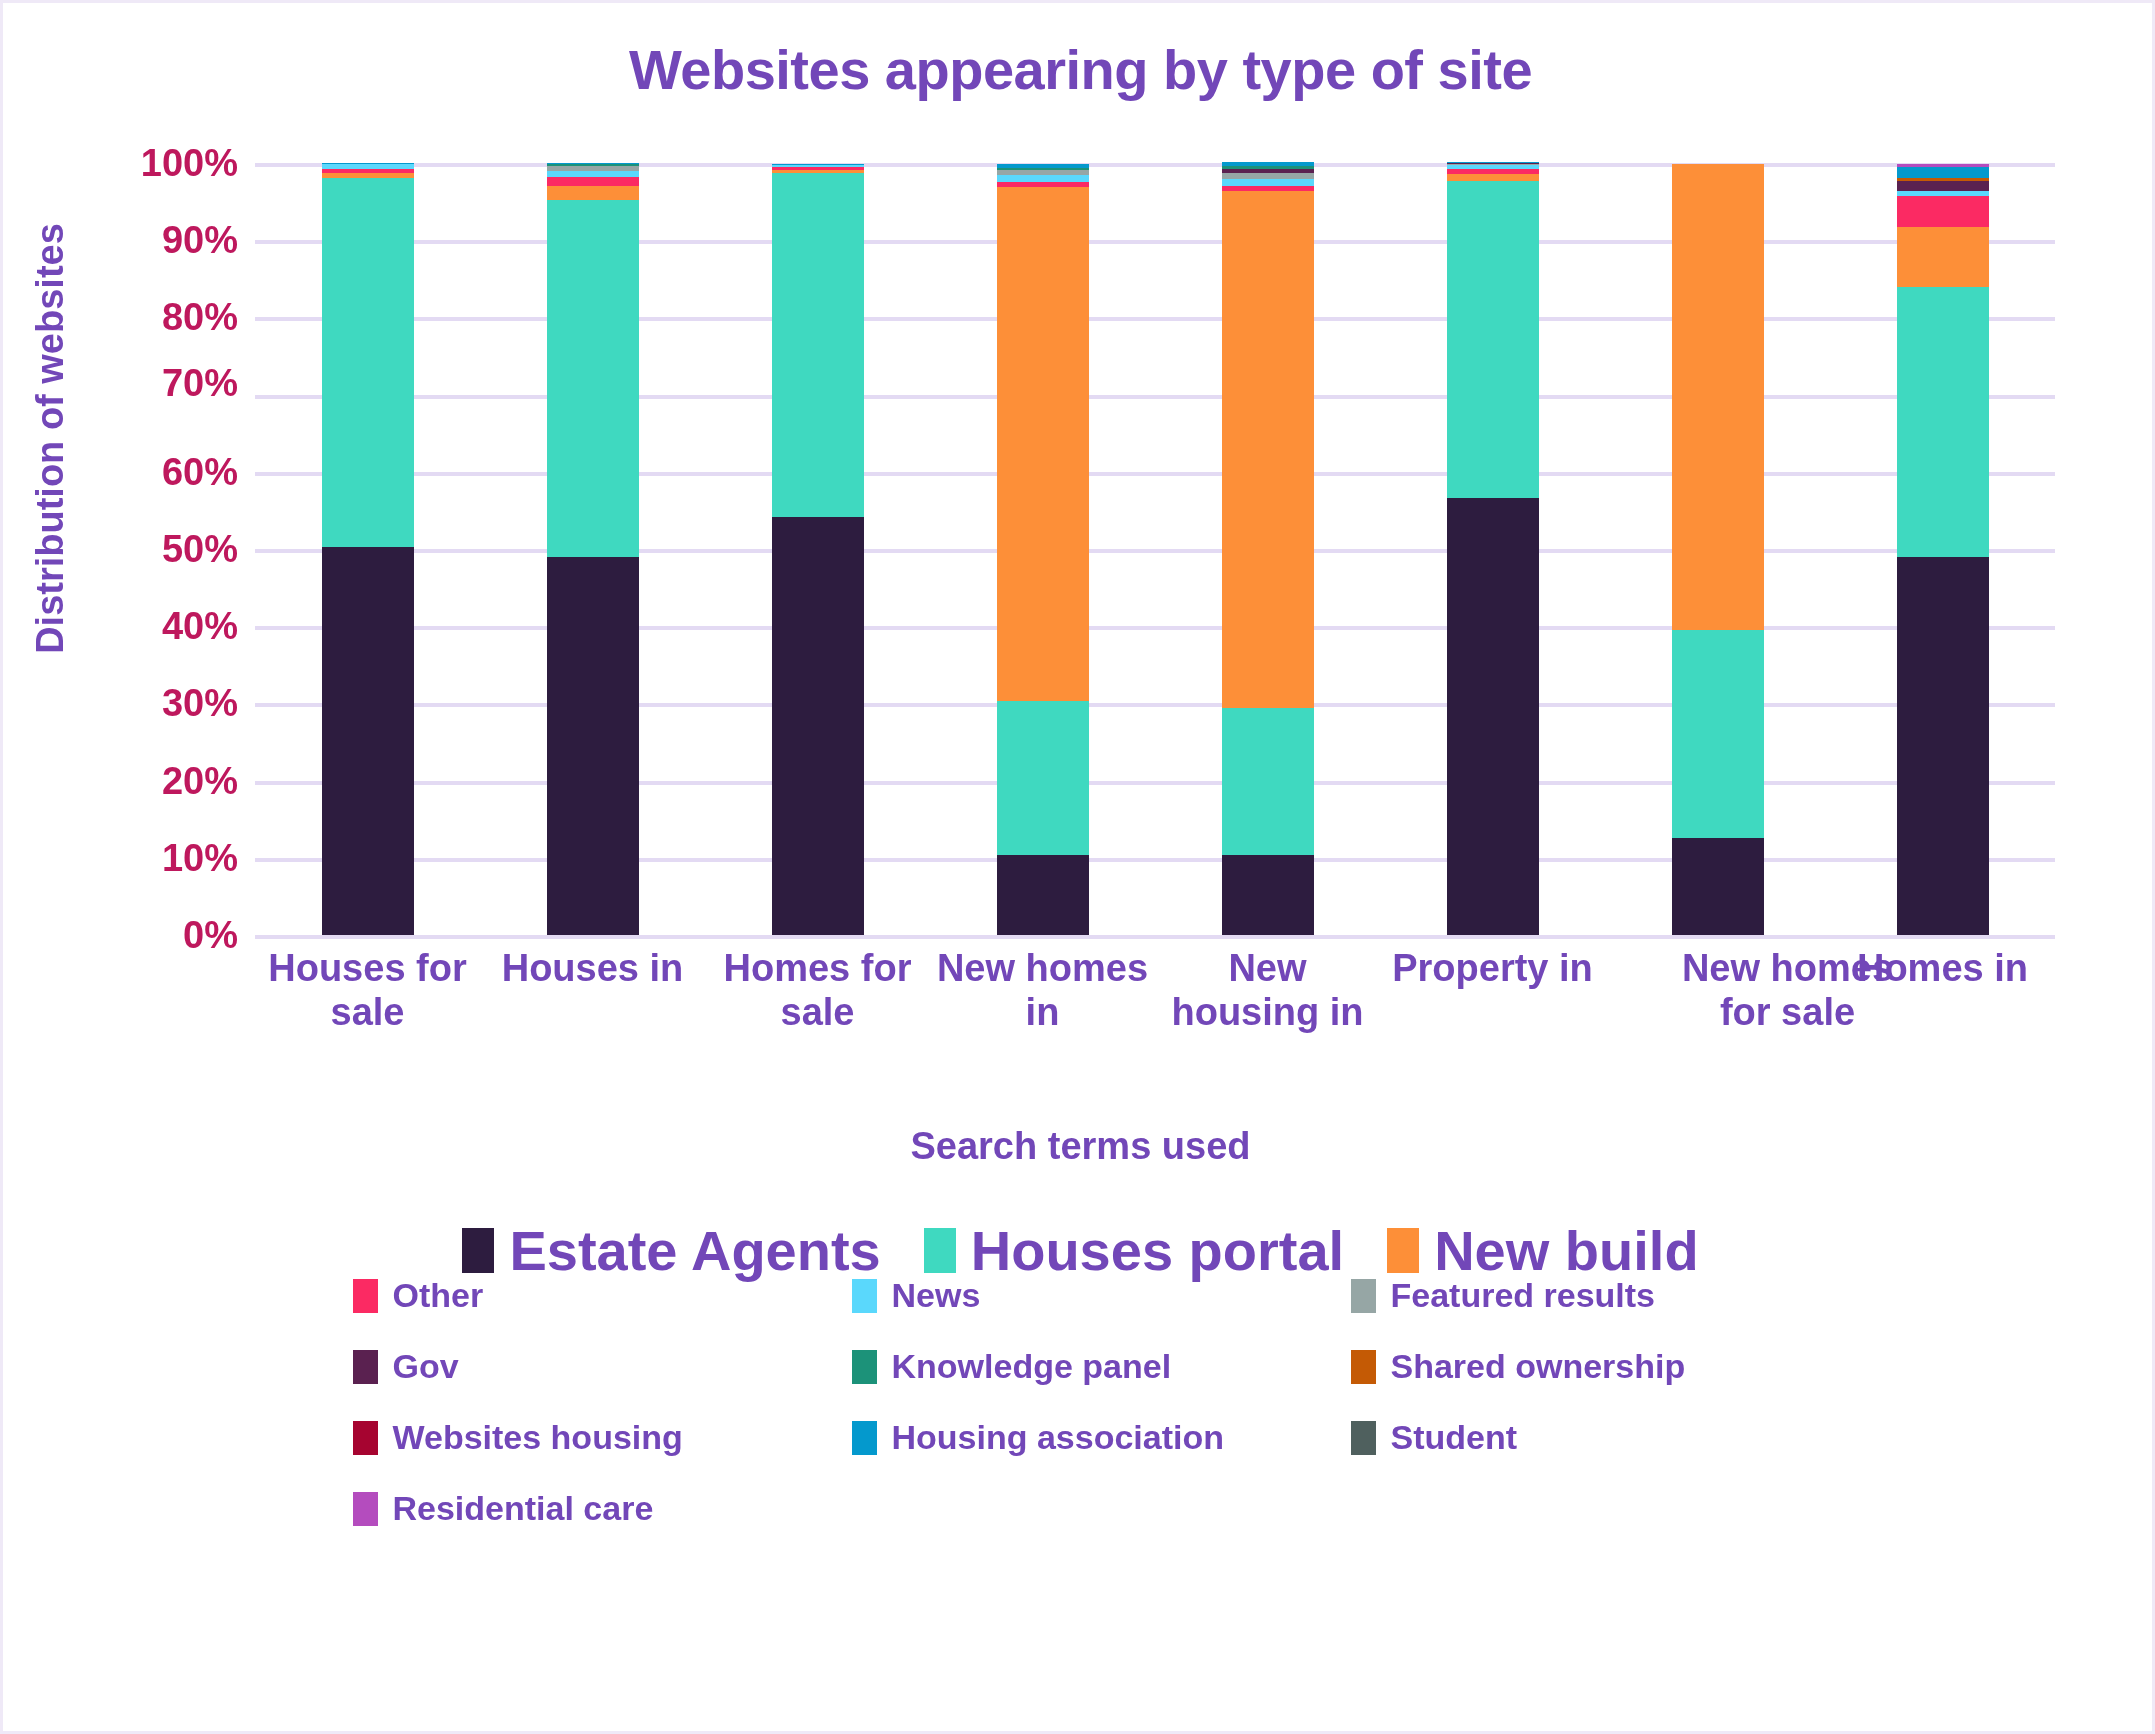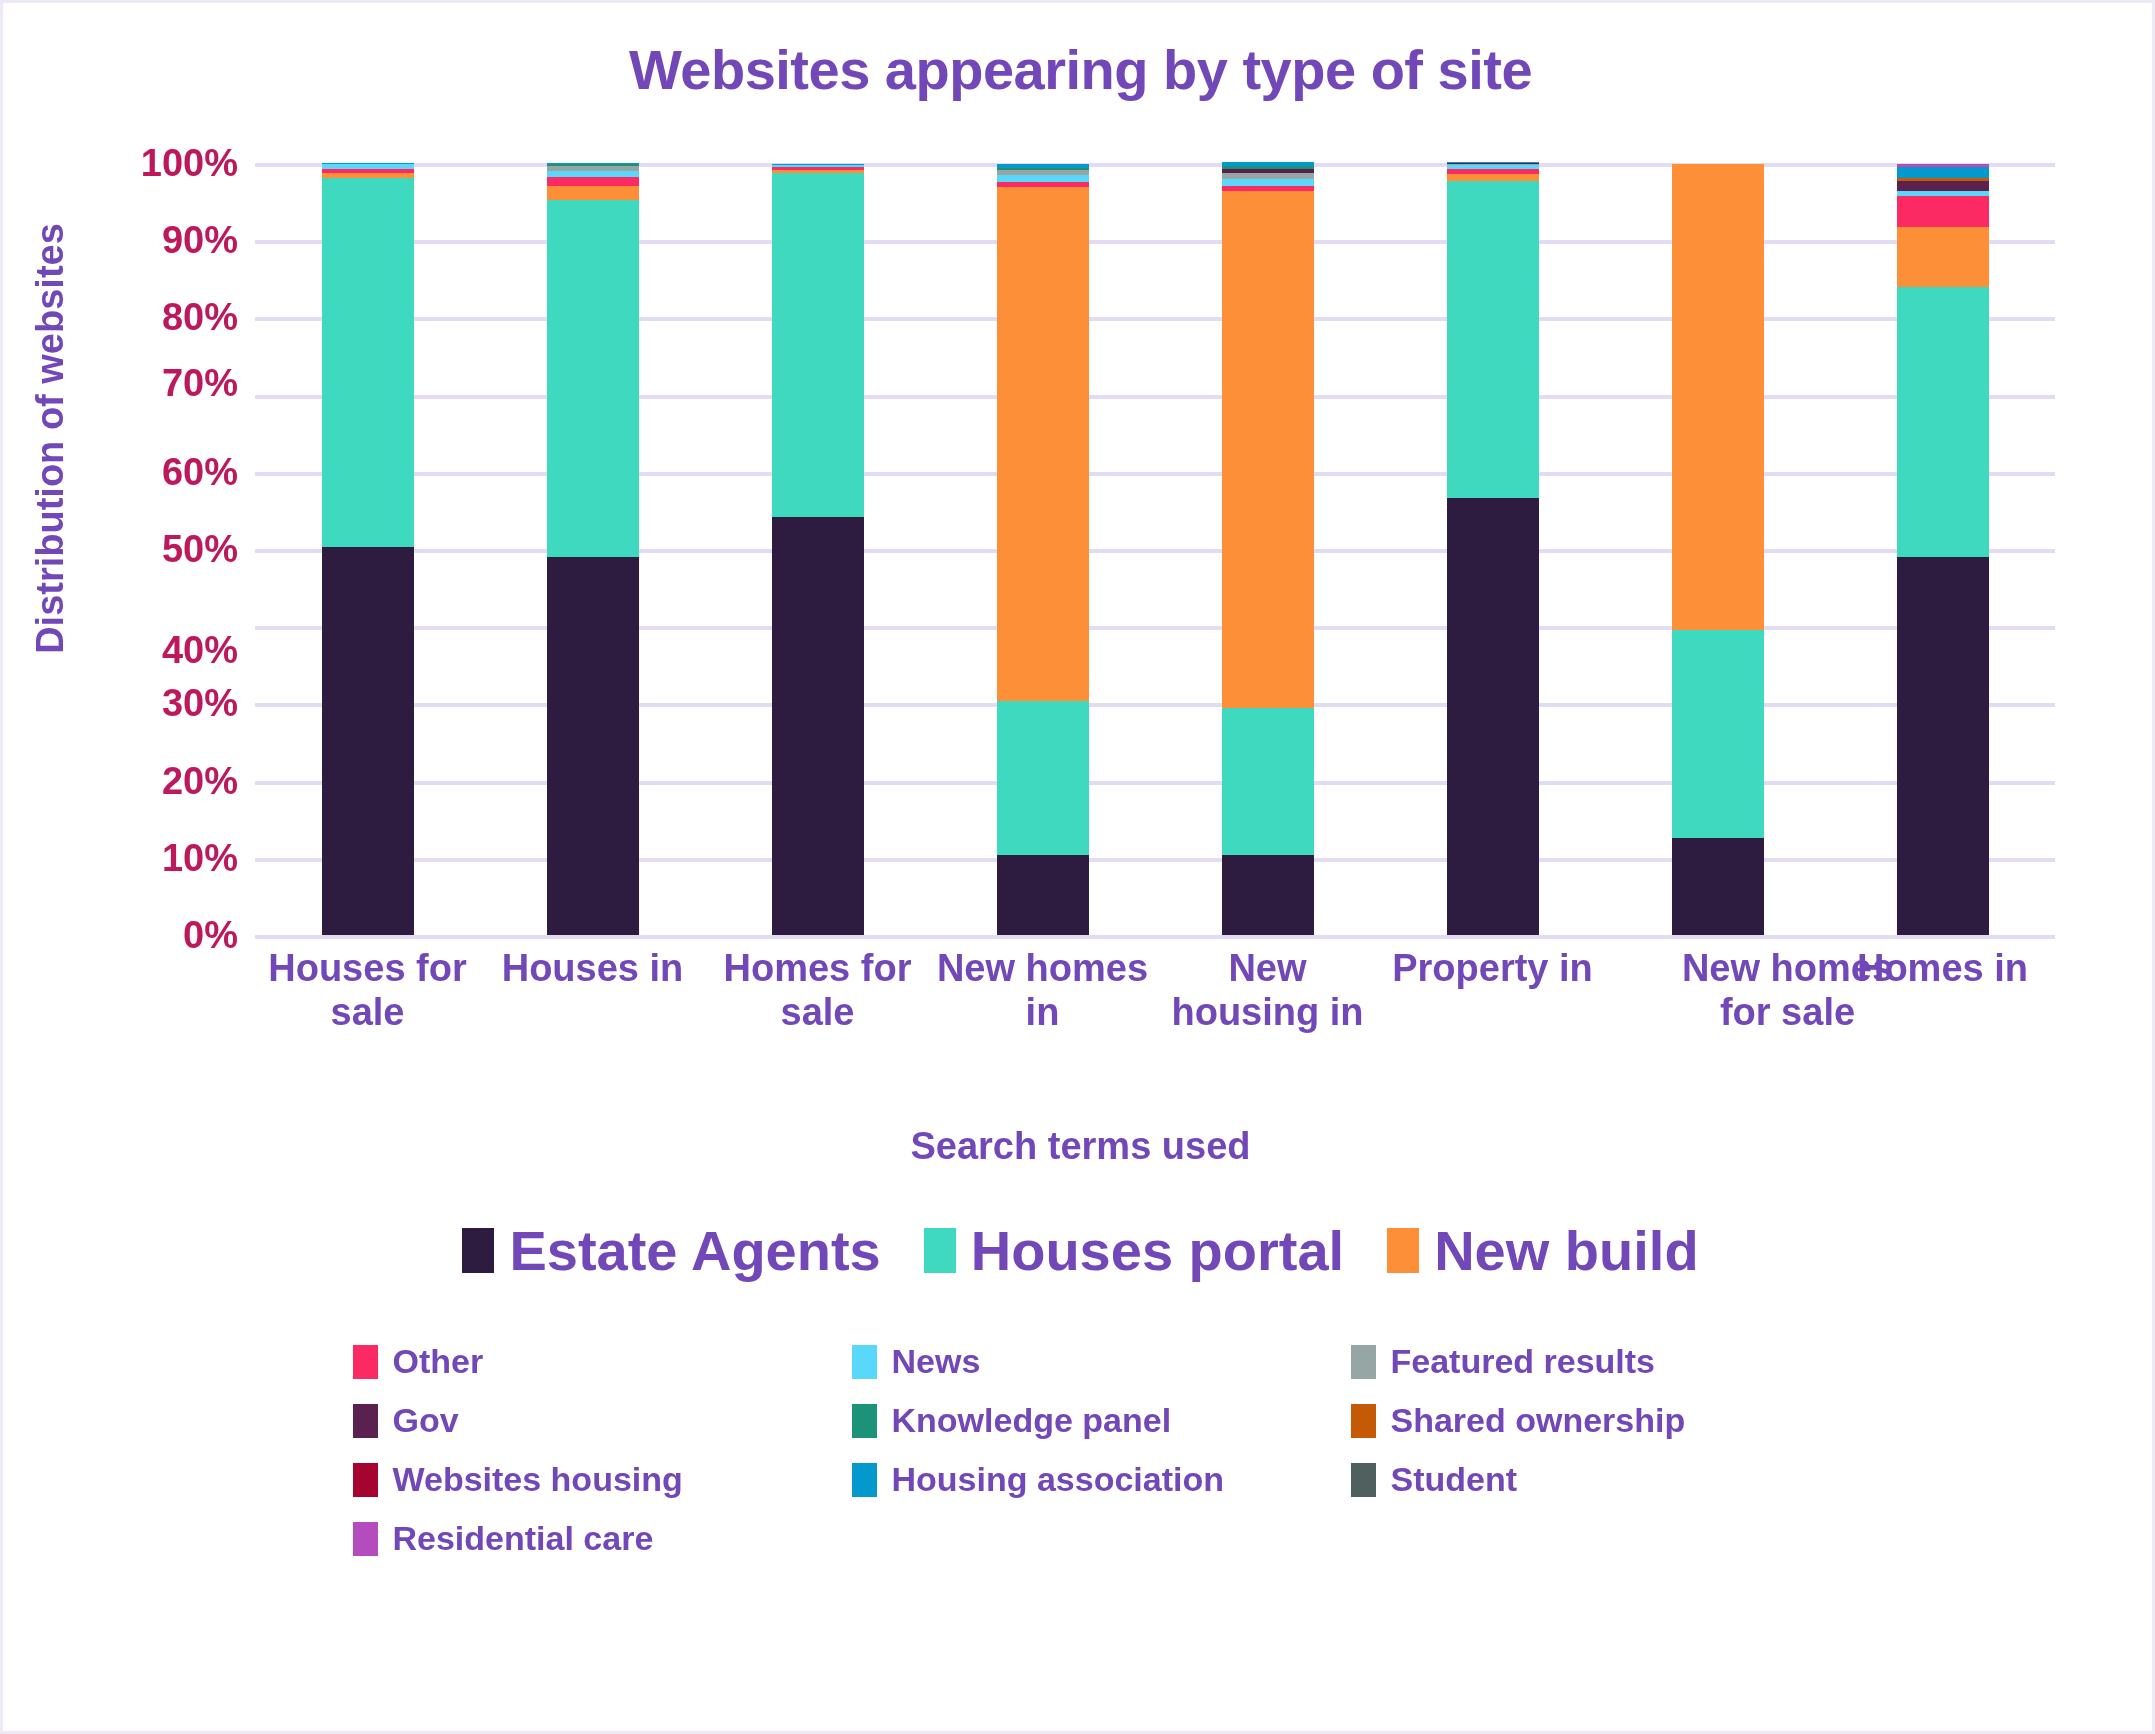--- a/index.html
+++ b/index.html
@@ -122,25 +122,25 @@
   .swatch-lg { width: 32px; height: 45px; flex: none; }
   .legend-main-label {
     font-size: 56px;
     font-weight: 700;
     color: #7247b8;
     white-space: nowrap;
   }
 
   #legend-grid {
     position: absolute;
-    left: 350px; top: 1339px;
+    left: 350px; top: 1273px;
     width: 1469px;
     display: grid;
     grid-template-columns: 499px 499px 471px;
-    row-gap: 20px;
+    row-gap: 32px;
   }
   .legend-item { display: flex; align-items: center; gap: 15px; }
   .swatch-sm { width: 24.5px; height: 34px; flex: none; }
   .legend-label {
     font-size: 34px;
     font-weight: 700;
     color: #7247b8;
     white-space: nowrap;
   }
 </style>
@@ -151,21 +151,21 @@
 
   <div id="chart-title">Websites appearing by type of site</div>
 
   <div id="y-axis-title">Distribution of websites</div>
 
   <div id="y-ticks">
       <div class="y-tick" style="top: 772px;">0%</div>
       <div class="y-tick" style="top: 695px;">10%</div>
       <div class="y-tick" style="top: 618px;">20%</div>
       <div class="y-tick" style="top: 540px;">30%</div>
-      <div class="y-tick" style="top: 463px; margin-top: 24px;">40%</div>
+      <div class="y-tick" style="top: 463px;">40%</div>
       <div class="y-tick" style="top: 386px;">50%</div>
       <div class="y-tick" style="top: 309px;">60%</div>
       <div class="y-tick" style="top: 220px;">70%</div>
       <div class="y-tick" style="top: 154px;">80%</div>
       <div class="y-tick" style="top: 77px;">90%</div>
       <div class="y-tick" style="top: 0px;">100%</div>
     </div>
 
   <div id="plot-area">
     <div id="gridlines">

